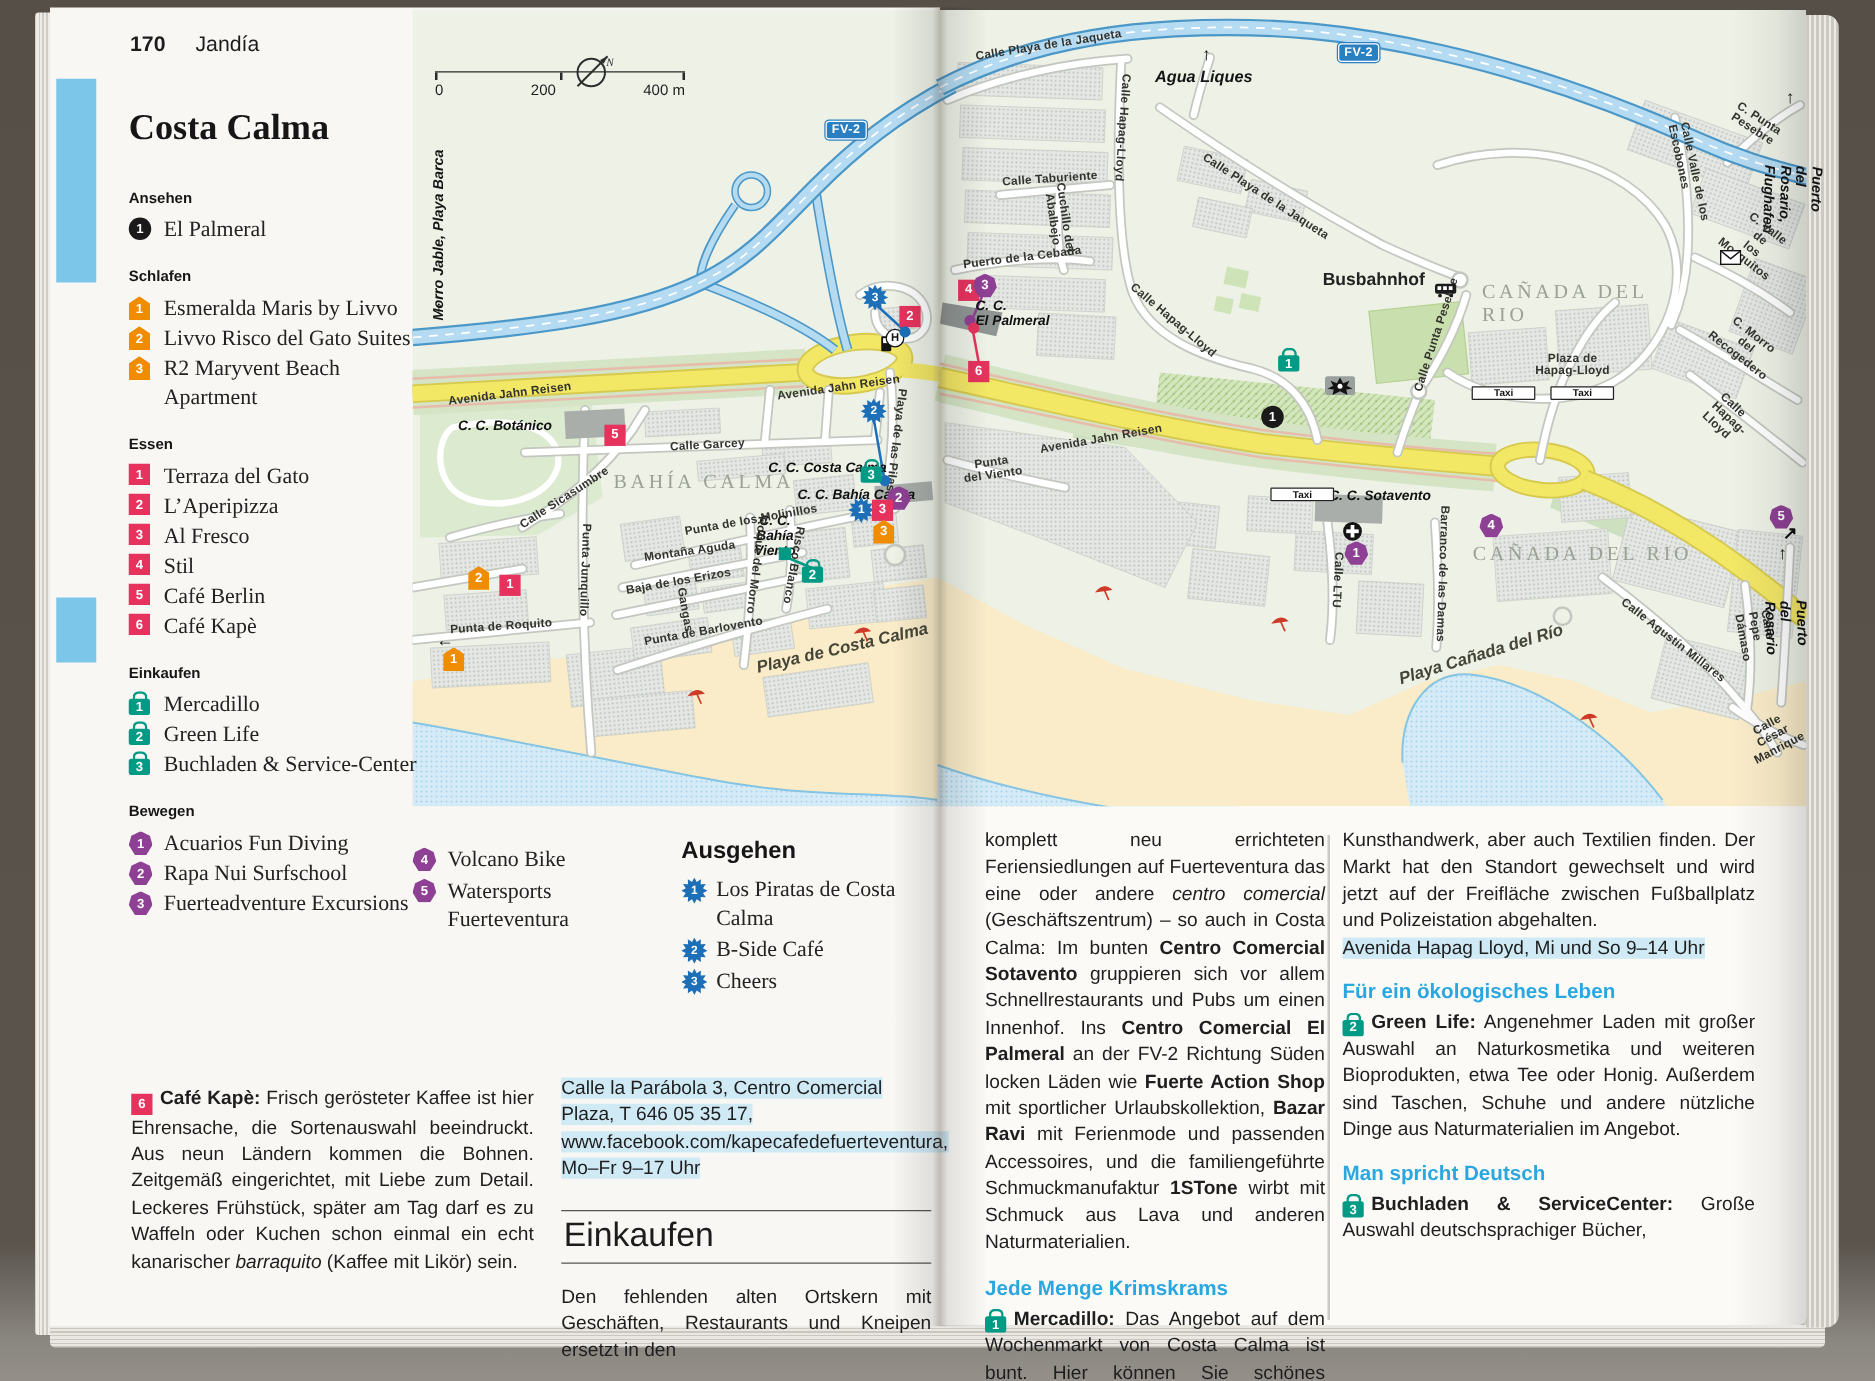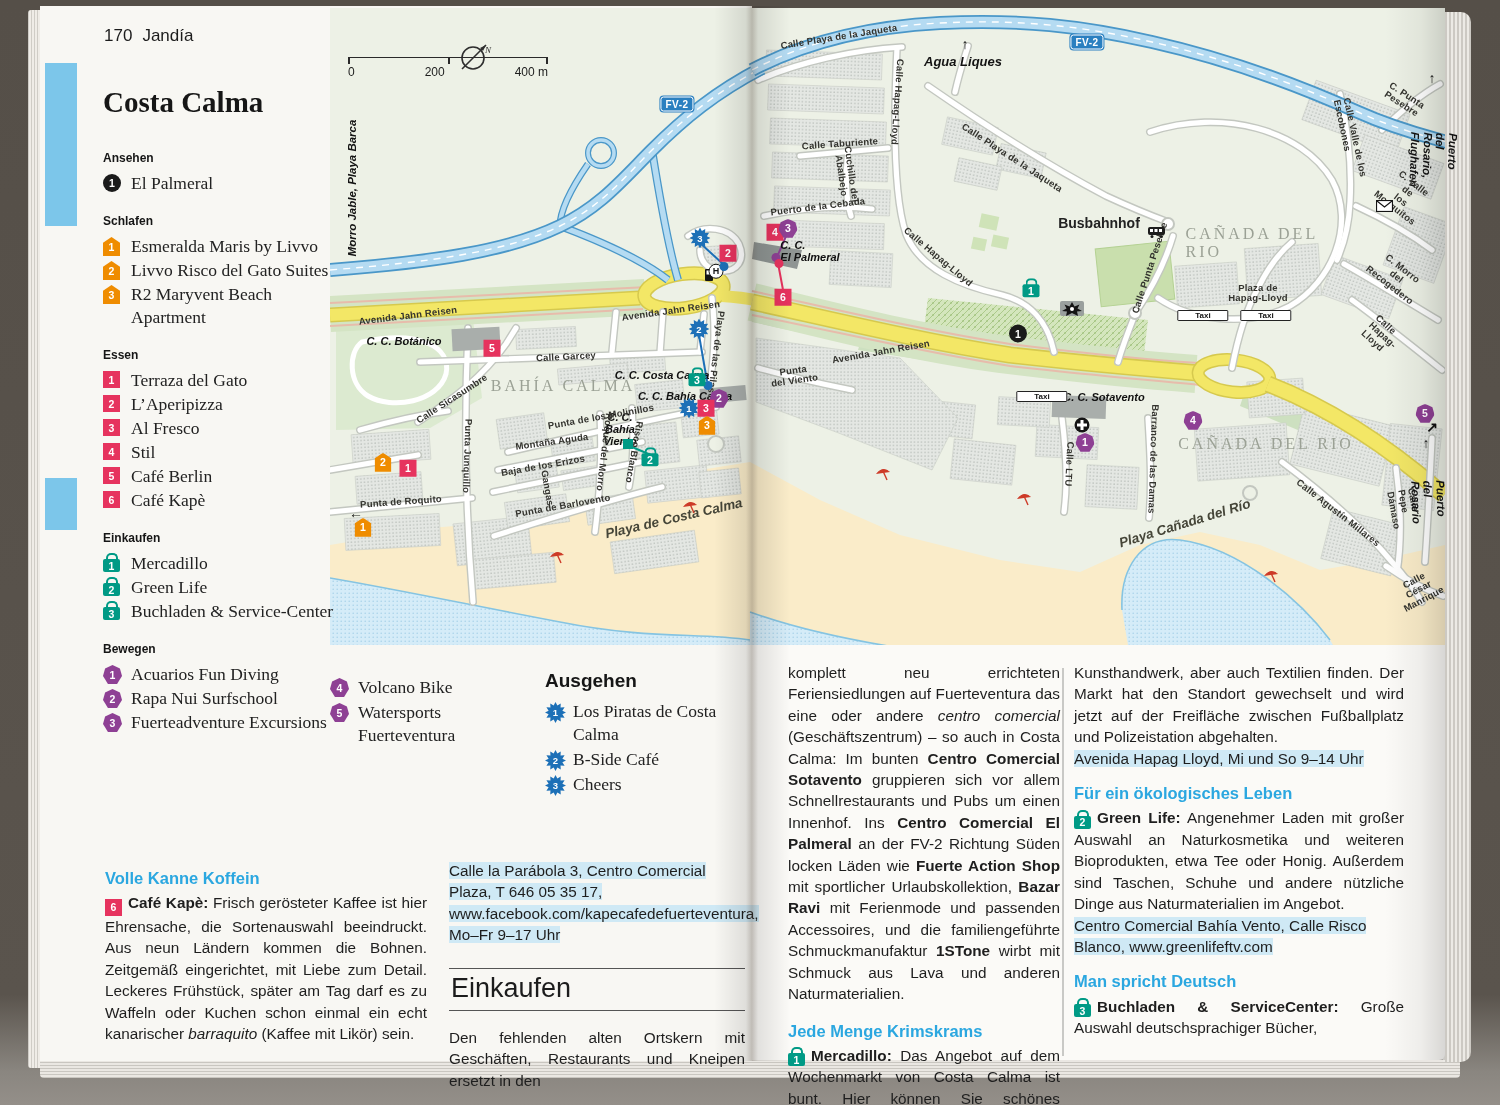--- a/index.html
+++ b/index.html
@@ -17,21 +17,21 @@
   #page-right{position:absolute;left:752px;top:8px;width:693px;height:1052px;background:#fbfaf7;
      border-radius:0 6px 6px 0;}
   #right-curve{position:absolute;left:1385px;top:8px;width:60px;height:1052px;pointer-events:none;z-index:9;
      background:linear-gradient(to right,rgba(0,0,0,0) 0%,rgba(0,0,0,.05) 60%,rgba(0,0,0,.14) 100%);}
   #gutter{position:absolute;left:714px;top:6px;width:76px;height:1055px;pointer-events:none;z-index:10;
      background:linear-gradient(to right,rgba(0,0,0,0) 0%,rgba(0,0,0,.10) 42%,rgba(70,60,50,.32) 50%,rgba(0,0,0,.10) 58%,rgba(0,0,0,0) 100%);}
   
   .tab-blue{position:absolute;background:#7cc6ea;z-index:2}
   
   #page-header{position:absolute;left:104px;top:26px;font-size:17px;color:#1c1c1c;z-index:3}
-  #page-header .num{font-weight:normal;margin-right:10px}
+  #page-header .num{font-weight:bold;margin-right:24px}
   #sidebar-title{position:absolute;left:103px;top:86px;font-family:"Liberation Serif",serif;
      font-weight:bold;font-size:29px;color:#161616;z-index:3}
   #sidebar-sections{position:absolute;left:103px;top:132px;width:235px;z-index:3}
   .sb-head{font-weight:bold;font-size:12px;color:#161616;margin:19px 0 7px}
   .sb-item{position:relative;padding-left:28px;font-family:"Liberation Serif",serif;
      font-size:17.5px;line-height:23px;color:#222;margin-bottom:1px}
   .sb-item .mk{position:absolute;left:0;top:2px}
   
   .mk{position:relative;display:inline-flex;align-items:center;justify-content:center;
       width:17px;height:17px;color:#fff;font:bold 10.5px "Liberation Sans",sans-serif;flex:none}
@@ -626,21 +626,20 @@
         <div class="lg-item"><span class="mk mk-go">
             <span>2</span>
           </span><span>B-Side Café</span></div>
         <div class="lg-item"><span class="mk mk-go">
             <span>3</span>
           </span><span>Cheers</span></div>
       </div>
   </div>
 
   <div class="art" style="left:105px;top:868px;width:322px">
-    <div class="cyan-head">Volle Kanne Koffein</div>
     <div id="col1-para"><span class="mk mk-food inline">
           <span>6</span>
         </span><span class="b">Café Kapè:</span><span> Frisch gerösteter Kaffee ist hier Ehrensache, die Sortenauswahl beeindruckt. Aus neun Ländern kommen die Bohnen. Zeitgemäß eingerichtet, mit Liebe zum Detail. Leckeres Frühstück, später am Tag darf es zu Waffeln oder Kuchen schon einmal ein echt kanarischer </span><span class="i">barraquito</span><span> (Kaffee mit Likör) sein.</span></div>
   </div>
 
   <div class="art" style="left:449px;top:860px;width:296px">
     <div class="addr-wrap"><span class="addr">Calle la Parábola 3, Centro Comercial Plaza, T 646 05 35 17, www.facebook.com/kapecafedefuerteventura, Mo–Fr 9–17 Uhr</span></div>
     <div class="sect-head">Einkaufen</div>
     <div id="col2-para"><span>Den fehlenden alten Ortskern mit Geschäften, Restaurants und Kneipen ersetzt in den</span></div>
   </div>
@@ -655,21 +654,20 @@
 
   <div id="colrule"></div>
 
   <div class="art" style="left:1074px;top:662px;width:330px">
     <div id="col4-para"><span>Kunsthandwerk, aber auch Textilien finden. Der Markt hat den Standort gewechselt und wird jetzt auf der Freifläche zwischen Fußballplatz und Polizeistation abgehalten.</span></div>
     <div class="addr-wrap" style="margin-bottom:10px"><span class="addr">Avenida Hapag Lloyd, Mi und So 9–14 Uhr</span></div>
     <div class="cyan-head" style="margin-top:14px">Für ein ökologisches Leben</div>
     <div id="col4-para2"><span class="mk mk-shop inline">
           <span>2</span>
         </span><span class="b">Green Life:</span><span> Angenehmer Laden mit großer Auswahl an Naturkosmetika und weiteren Bioprodukten, etwa Tee oder Honig. Außerdem sind Taschen, Schuhe und andere nützliche Dinge aus Naturmaterialien im Angebot.</span></div>
-    <div class="addr-wrap" style="margin-bottom:10px"><span class="addr">Centro Comercial Bahía Vento, Calle Risco Blanco, www.greenlifeftv.com</span></div>
     <div class="cyan-head" style="margin-top:14px">Man spricht Deutsch</div>
     <div id="col4-para3"><span class="mk mk-shop inline">
           <span>3</span>
         </span><span class="b">Buchladen &amp; ServiceCenter:</span><span> Große Auswahl deutschsprachiger Bücher,</span></div>
   </div>
 
   <div id="right-curve"></div>
   <div id="gutter"></div>
 </div>
 

